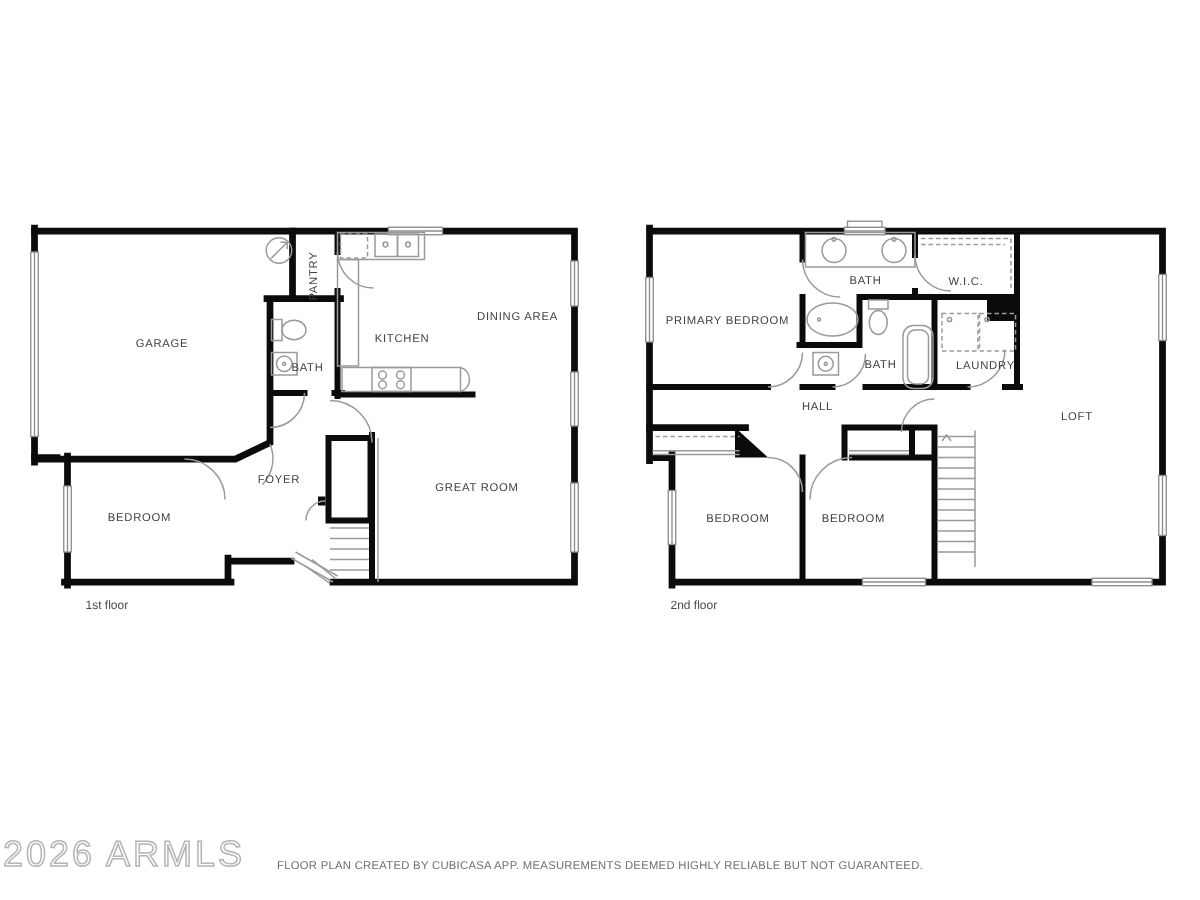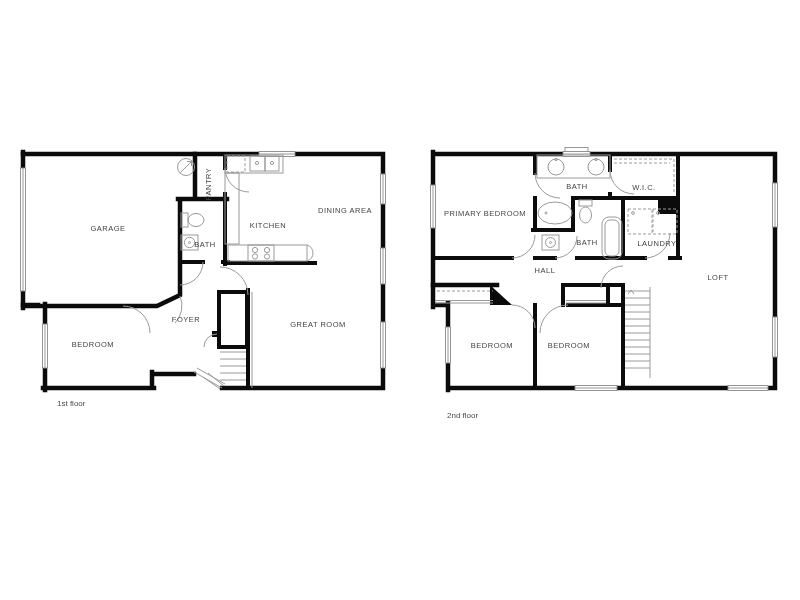--- a/index.html
+++ b/index.html
@@ -240,15 +240,17 @@
       <text class="roomlbl" x="162" y="99">BATH</text>
       <text class="roomlbl" x="232" y="100">LAUNDRY</text>
       <text class="roomlbl" x="120" y="127">HALL</text>
       <text class="roomlbl" x="293" y="134">LOFT</text>
       <text class="roomlbl" x="67" y="202">BEDROOM</text>
       <text class="roomlbl" x="144" y="202">BEDROOM</text>
     </g>
   </svg>
 
   <div class="caption" style="left:57px;top:399px;">1st floor</div>
-  <div class="caption" style="left:447px;top:399px;margin-top:12px;">2nd floor</div>
-
+  <div class="caption" style="left:447px;top:399px;">2nd floor</div>
+
+  <div class="watermark">2026 ARMLS</div>
+  <div class="disclaimer">FLOOR PLAN CREATED BY CUBICASA APP. MEASUREMENTS DEEMED HIGHLY RELIABLE BUT NOT GUARANTEED.</div>
 </div>
 
 </body></html>

